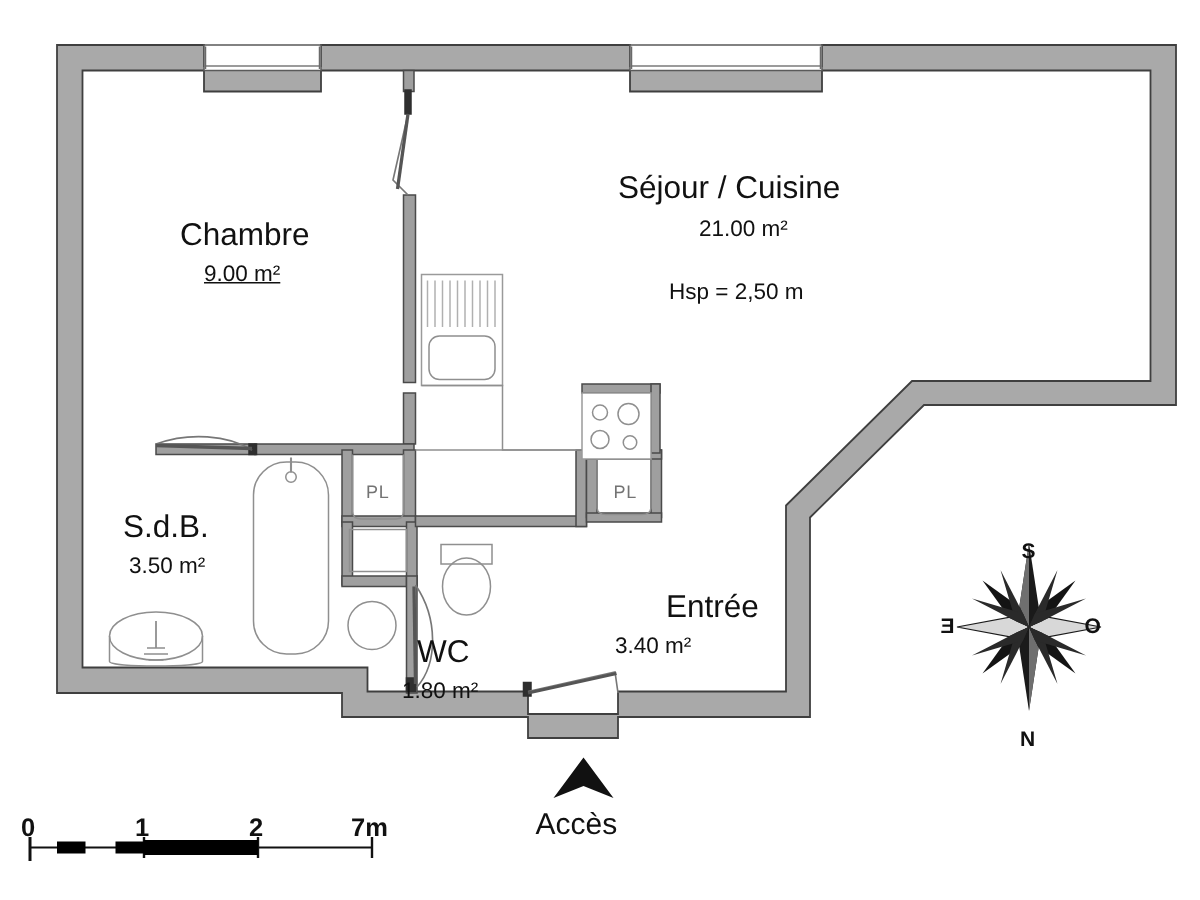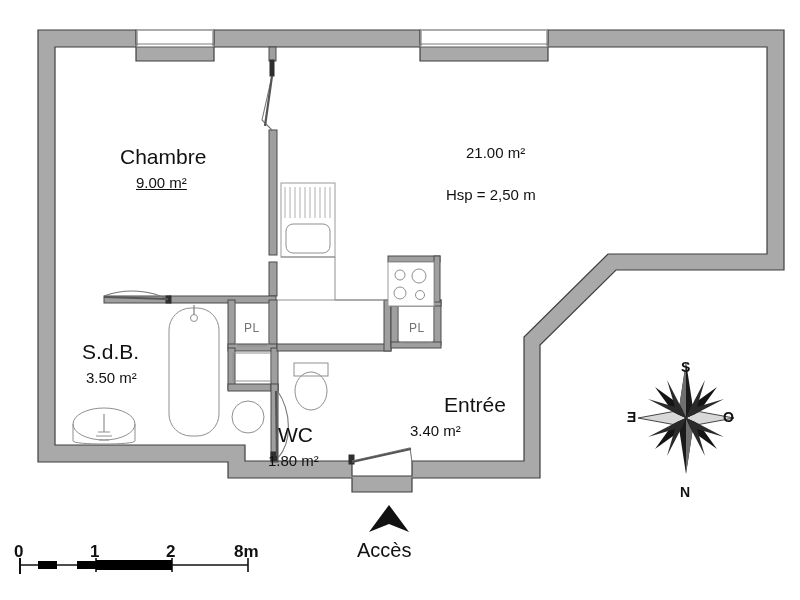--- a/index.html
+++ b/index.html
@@ -268,40 +268,41 @@
       <path d="M -38,-19 L -9,-4 L 0,0 L -4,-9 Z" fill="#2a2a2a"></path>
       <path d="M 38,-19 L 4,-9 L 0,0 L 9,-4 Z" fill="#2a2a2a"></path>
       <path d="M -38,19 L -4,9 L 0,0 L -9,4 Z" fill="#2a2a2a"></path>
       <path d="M 38,19 L 9,4 L 0,0 L 4,9 Z" fill="#2a2a2a"></path>
     </g>
   </svg>
 
   <div class="lbl room-name" style="left:120px;top:146px;text-align:right;">Chambre</div>
   <div class="lbl room-area" style="left:136px;top:175px;text-decoration:underline;">9.00 m²</div>
 
+  <div class="lbl room-name" style="left:412px;top:115px;">Séjour / Cuisine</div>
   <div class="lbl room-area" style="left:466px;top:145px;text-align:center;">21.00 m²</div>
   <div class="lbl hsp" style="left:446px;top:187px;">Hsp =  2,50 m</div>
 
   <div class="lbl room-name" style="left:82px;top:341px;">S.d.B.</div>
   <div class="lbl room-area" style="left:86px;top:370px;">3.50 m²</div>
 
   <div class="lbl room-name" style="left:278px;top:424px;">WC</div>
   <div class="lbl room-area" style="left:268px;top:453px;">1.80 m²</div>
 
   <div class="lbl room-name" style="left:404px;top:394px;margin-left:40px;">Entrée</div>
   <div class="lbl room-area" style="left:410px;top:423px;">3.40 m²</div>
 
   <div class="lbl pl-label" style="left:244px;top:322px;">PL</div>
   <div class="lbl pl-label" style="left:409px;top:322px;">PL</div>
 
   <div class="lbl access-label" style="left:357px;top:540px;">Accès</div>
 
   <div class="lbl scale-num" style="left:14px;top:543px;">0</div>
   <div class="lbl scale-num" style="left:90px;top:543px;">1</div>
   <div class="lbl scale-num" style="left:166px;top:543px;">2</div>
-  <div class="lbl scale-num" style="left:234px;top:543px;">8m</div>
+  <div class="lbl scale-num" style="left:234px;top:543px;">7m</div>
 
   <div class="lbl compass-letter" style="left:681px;top:360px;">S</div>
   <div class="lbl compass-letter" style="left:680px;top:485px;">N</div>
   <div class="lbl compass-letter" style="left:627px;top:410px;transform:scaleX(-1);">E</div>
   <div class="lbl compass-letter" style="left:723px;top:410px;">O</div>
 
 </div>
 
 </body></html>

